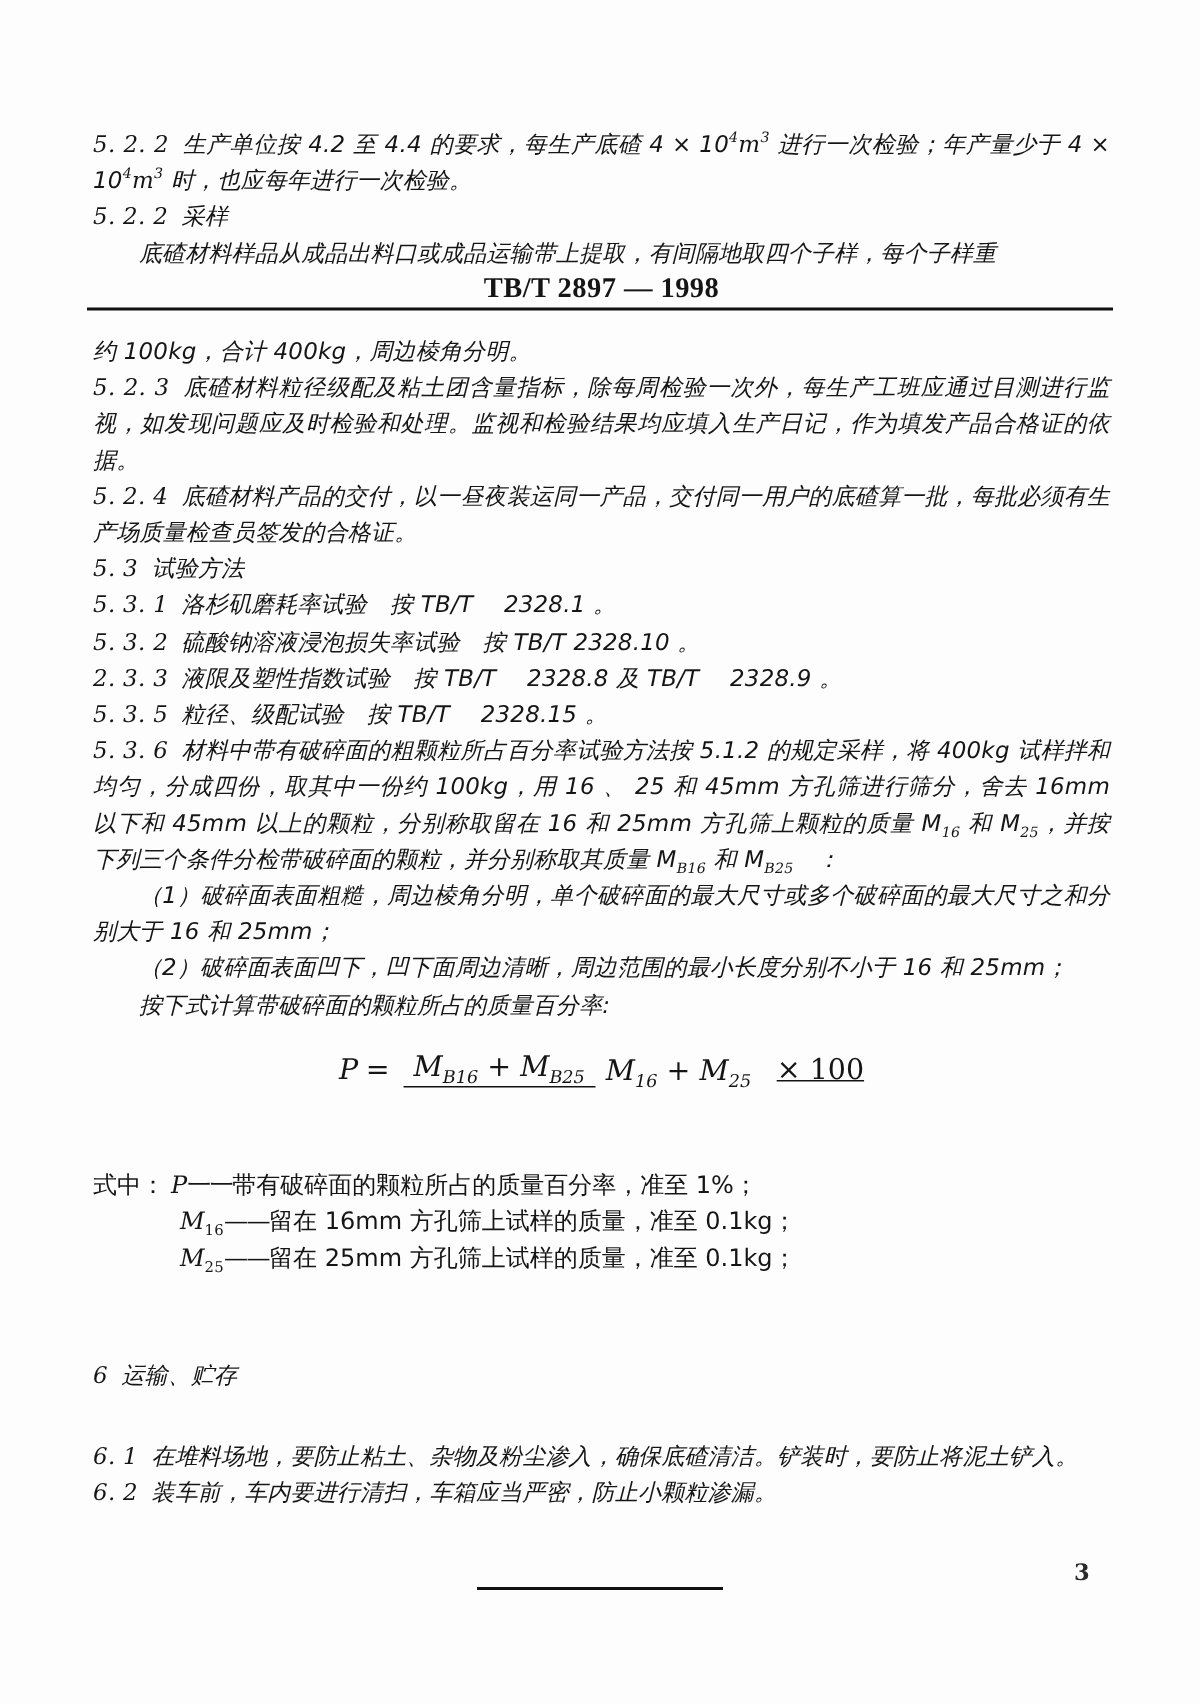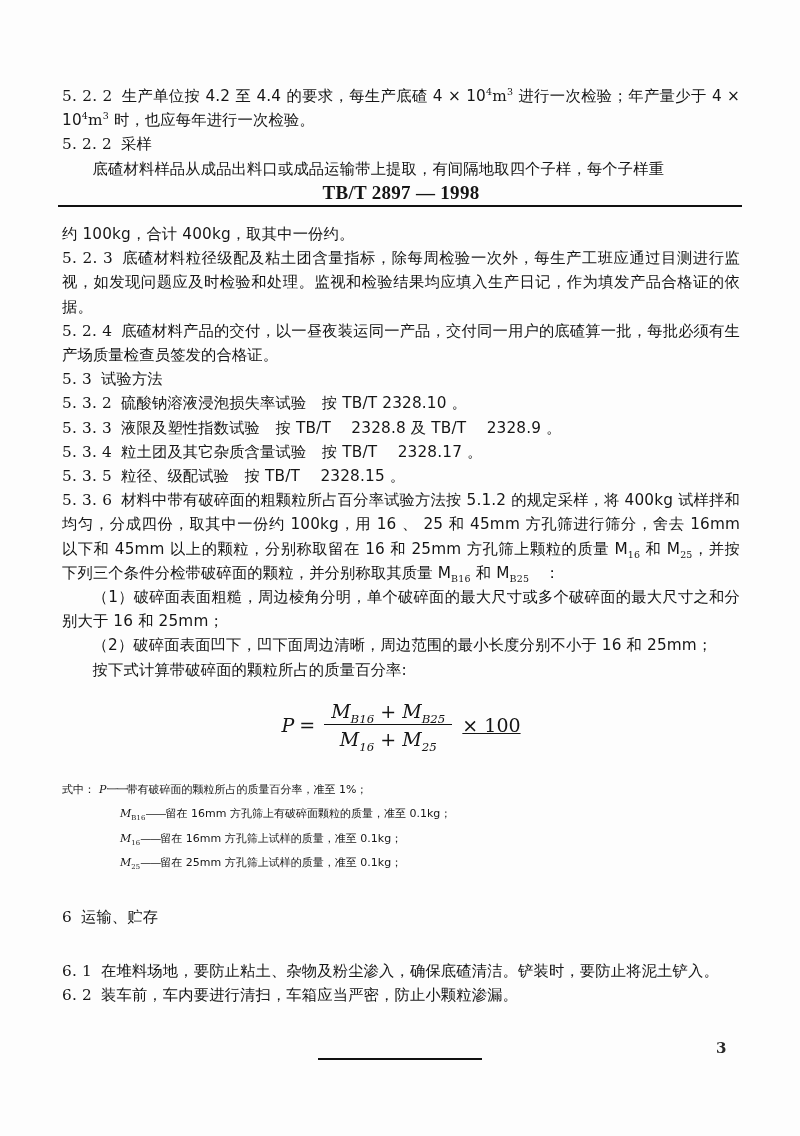--- a/index.html
+++ b/index.html
@@ -50,59 +50,59 @@
   .headrule {
     position: absolute;
     left: 58px;
     top: 205px;
     width: 684px;
     height: 0;
     border-top: 2.6px solid #111;
   }
 
   
-  .blk { position: absolute; left: 62px; width: 678px; }
+  .blk { position: absolute; left: 62px; width: 678px; font-style: italic; }
 
   
   .formula-wrap {
     position: absolute;
     left: 62px;
     top: 700px;
     width: 678px;
     text-align: center;
     font-family: "DejaVu Serif", "Liberation Serif", serif;
   }
   .formula {
     display: inline-flex;
     align-items: center;
     font-size: 19px;
     font-style: italic;
   }
   .formula .eq { margin: 0 5px; font-style: italic; }
   .frac {
     display: inline-flex;
-    flex-direction: column;
+    flex-direction: row;
     align-items: center;
     margin: 0 4px;
   }
   .frac .top {
     padding: 0 7px 2px 7px;
     border-bottom: 1.5px solid #111;
     white-space: nowrap;
   }
   .frac .bot {
     padding: 3px 7px 0 7px;
     white-space: nowrap;
   }
   .mulx { margin-left: 6px; font-style: normal; text-decoration: underline; }
 
   
   .wherelist { position: absolute; left: 62px; top: 778px; width: 678px; }
   .wrow {
-    font-size: 11px;
+    font-size: 16px;
     line-height: 24.4px;
     white-space: nowrap;
   }
   .wrow .lbl {
     display: inline-block;
     font-family: "DejaVu Serif", "Liberation Serif", serif;
     font-style: italic;
   }
   .wrow.first .lead { margin-right: 4px; }
   .wrow .pad { display: inline-block; width: 58px; }
@@ -137,34 +137,34 @@
 
     <p class="p nojust"><span class="num ind-num">5. 2. 2</span><span>采样</span></p>
 
     <p class="p indent1">底碴材料样品从成品出料口或成品运输带上提取，有间隔地取四个子样，每个子样重</p>
   </div>
 
   <div class="runhead">TB/T 2897 — 1998</div>
   <div class="headrule"></div>
 
   <div class="blk" style="top:222px;">
-    <p class="p nojust">约 100kg，合计 400kg，取其中一份约。</p>
+    <p class="p nojust">约 100kg，合计 400kg，周边棱角分明。</p>
 
     <p class="p"><span class="num ind-num">5. 2. 3</span><span>底碴材料粒径级配及粘土团含量指标，除每周检验一次外，每生产工班应通过目测进行监视，如发现问题应及时检验和处理。监视和检验结果均应填入生产日记，作为填发产品合格证的依据。</span></p>
 
     <p class="p"><span class="num ind-num">5. 2. 4</span><span>底碴材料产品的交付，以一昼夜装运同一产品，交付同一用户的底碴算一批，每批必须有生产场质量检查员签发的合格证。</span></p>
 
     <p class="p nojust"><span class="num ind-num">5. 3</span><span>试验方法</span></p>
 
+    <p class="p nojust"><span class="num ind-num">5. 3. 1</span><span>洛杉矶磨耗率试验　按 TB/T　 2328.1 。</span></p>
 
     <p class="p nojust"><span class="num ind-num">5. 3. 2</span><span>硫酸钠溶液浸泡损失率试验　按 TB/T 2328.10 。</span></p>
 
-    <p class="p nojust"><span class="num ind-num">5. 3. 3</span><span>液限及塑性指数试验　按 TB/T　 2328.8 及 TB/T　 2328.9 。</span></p>
-
-    <p class="p nojust"><span class="num ind-num">5. 3. 4</span><span>粒土团及其它杂质含量试验　按 TB/T　 2328.17 。</span></p>
+    <p class="p nojust"><span class="num ind-num">2. 3. 3</span><span>液限及塑性指数试验　按 TB/T　 2328.8 及 TB/T　 2328.9 。</span></p>
+
 
     <p class="p nojust"><span class="num ind-num">5. 3. 5</span><span>粒径、级配试验　按 TB/T　 2328.15 。</span></p>
 
     <p class="p"><span class="num ind-num">5. 3. 6</span><span>材料中带有破碎面的粗颗粒所占百分率试验方法按 5.1.2 的规定采样，将 400kg 试样拌和均匀，分成四份，取其中一份约 100kg，用 16 、 25 和 45mm 方孔筛进行筛分，舍去 16mm 以下和 45mm 以上的颗粒，分别称取留在 16 和 25mm 方孔筛上颗粒的质量 M</span><sub class="sb num">16</sub><span> 和 M</span><sub class="sb num">25</sub><span>，并按下列三个条件分检带破碎面的颗粒，并分别称取其质量 M</span><sub class="sb num">B16</sub><span> 和 M</span><sub class="sb num">B25</sub><span>　：</span></p>
 
     <p class="p indent1">（1）破碎面表面粗糙，周边棱角分明，单个破碎面的最大尺寸或多个破碎面的最大尺寸之和分别大于 16 和 25mm；</p>
     <p class="p indent1">（2）破碎面表面凹下，凹下面周边清晰，周边范围的最小长度分别不小于 16 和 25mm；</p>
     <p class="p indent1 nojust">按下式计算带破碎面的颗粒所占的质量百分率:</p>
   </div>
 
@@ -178,23 +178,20 @@
       </span>
       <span class="mulx">× 100</span>
     </span>
   </div>
 
   <div class="wherelist">
     <div class="wrow first">
       <span class="lead">式中：</span><span class="lbl">P</span><span class="dashes">一一</span><span>带有破碎面的颗粒所占的质量百分率，准至 1%；</span>
     </div>
     <div class="wrow">
-      <span class="pad"></span><span class="lbl">M</span><sub class="sb num">B16</sub><span class="dashes">——</span><span>留在 16mm 方孔筛上有破碎面颗粒的质量，准至 0.1kg；</span>
-    </div>
-    <div class="wrow">
       <span class="pad"></span><span class="lbl">M</span><sub class="sb num">16</sub><span class="dashes">——</span><span>留在 16mm 方孔筛上试样的质量，准至 0.1kg；</span>
     </div>
     <div class="wrow">
       <span class="pad"></span><span class="lbl">M</span><sub class="sb num">25</sub><span class="dashes">——</span><span>留在 25mm 方孔筛上试样的质量，准至 0.1kg；</span>
     </div>
   </div>
 
   <div class="blk" style="top:905px;">
     <p class="p nojust"><span class="num ind-num">6</span><span>运输、贮存</span></p>
   </div>

